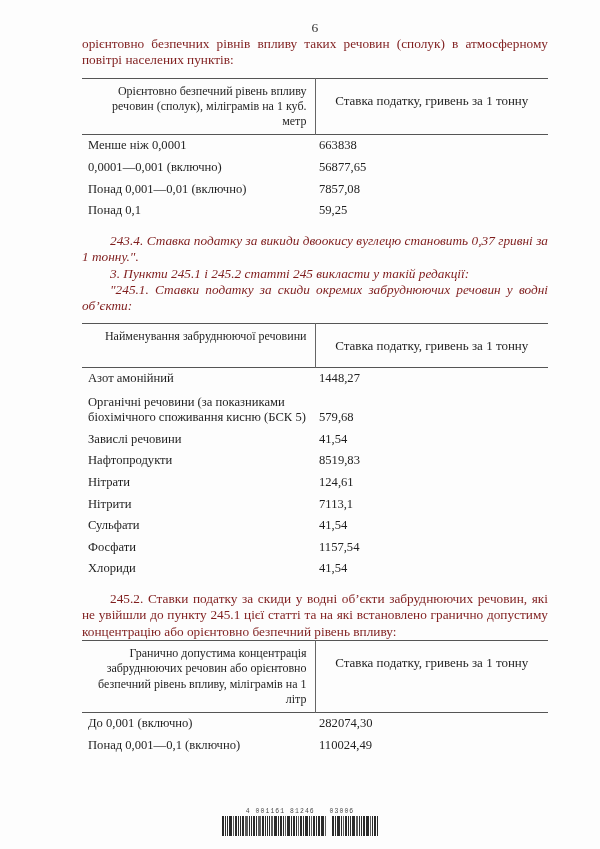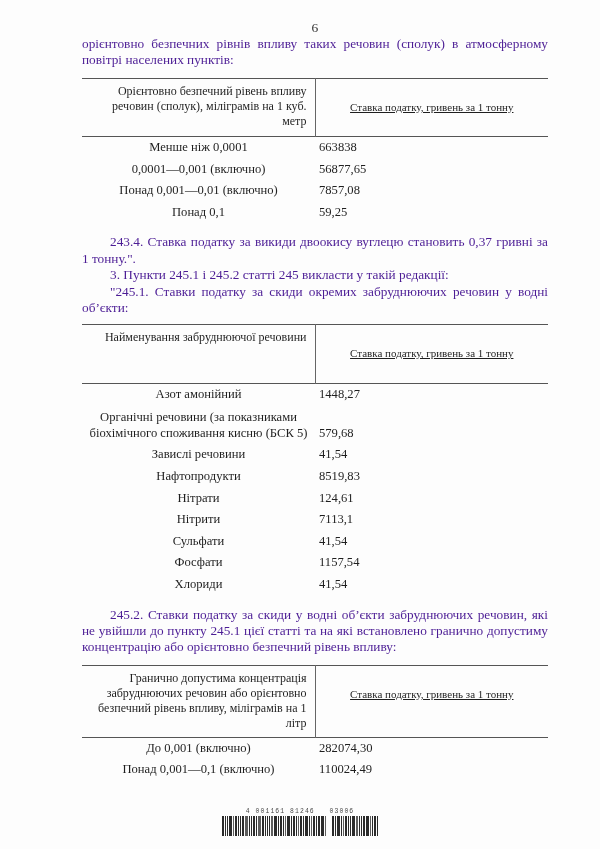--- a/index.html
+++ b/index.html
@@ -40,29 +40,29 @@
     margin-bottom: 0;
     letter-spacing: 0.2px;
   }
 
   p.para {
     margin: 0;
     font-size: 13.3px;
     line-height: 16.4px;
     text-align: justify;
     text-justify: inter-word;
-    color: #4c1d95;
+    color: #7f1d1d;
     hyphens: none;
   }
   p.para.indent {
     text-indent: 28px;
   }
 
   .gap-top-para { margin-top: 13px; }
-  .gap-para     { margin-top: 9px; }
+  .gap-para     { margin-top: 9px; font-style: italic; }
 
   
   table.doc-table {
     width: 466px;
     border-collapse: collapse;
     font-size: 12.6px;
     color: #1f1f1f;
     table-layout: fixed;
   }
   table.doc-table td,
@@ -79,28 +79,27 @@
   }
   .doc-table thead th.col-left {
     text-align: right;
     padding: 5px 8px 5px 6px;
     line-height: 15.2px;
     border-right: 1.1px solid #666;
     font-size: 12px;
   }
   .doc-table thead th.col-right {
     text-align: center;
-    padding: 21px 4px;
+    padding: 14px 4px;
     line-height: 15.2px;
-    font-size: 11px;
-    text-decoration: underline;
+    font-size: 13px;
   }
 
   .doc-table tbody td.col-left {
-    text-align: center;
+    text-align: left;
     padding: 3px 6px 3px 6px;
     line-height: 15.6px;
   }
   .doc-table tbody td.col-right {
     padding: 3px 4px;
     line-height: 15.6px;
     vertical-align: bottom;
   }
   .doc-table tbody tr.multiline td.col-left {
     padding-top: 5px;
@@ -244,21 +243,21 @@
           <tr>
             <td class="col-left">Хлориди</td>
             <td class="col-right">41,54</td>
           </tr>
         </tbody>
       </table>
     </div>
 
     <p class="para indent" style="margin-top:11px;">245.2. Ставки податку за скиди у водні об’єкти забруднюючих речовин, які не увійшли до пункту 245.1 цієї статті та на які встановлено гранично допустиму концентрацію або орієнтовно безпечний рівень впливу:</p>
 
-    <div class="table-wrap" style="margin-top:9px;">
+    <div class="table-wrap" style="">
       <table class="doc-table">
         <colgroup>
             <col class="col1">
             <col class="col2">
           </colgroup>
         <thead>
           <tr>
             <th class="col-left">Гранично допустима концентрація забруднюючих речовин або орієнтовно безпечний рівень впливу, міліграмів на 1 літр</th>
             <th class="col-right">Ставка податку, гривень за 1 тонну</th>
           </tr>

